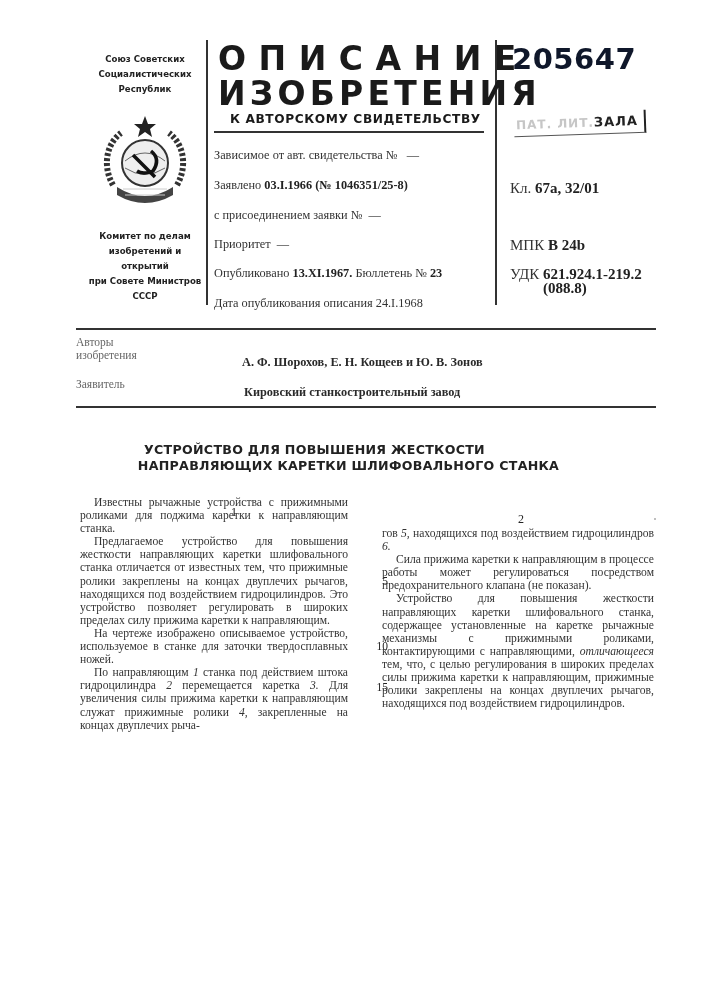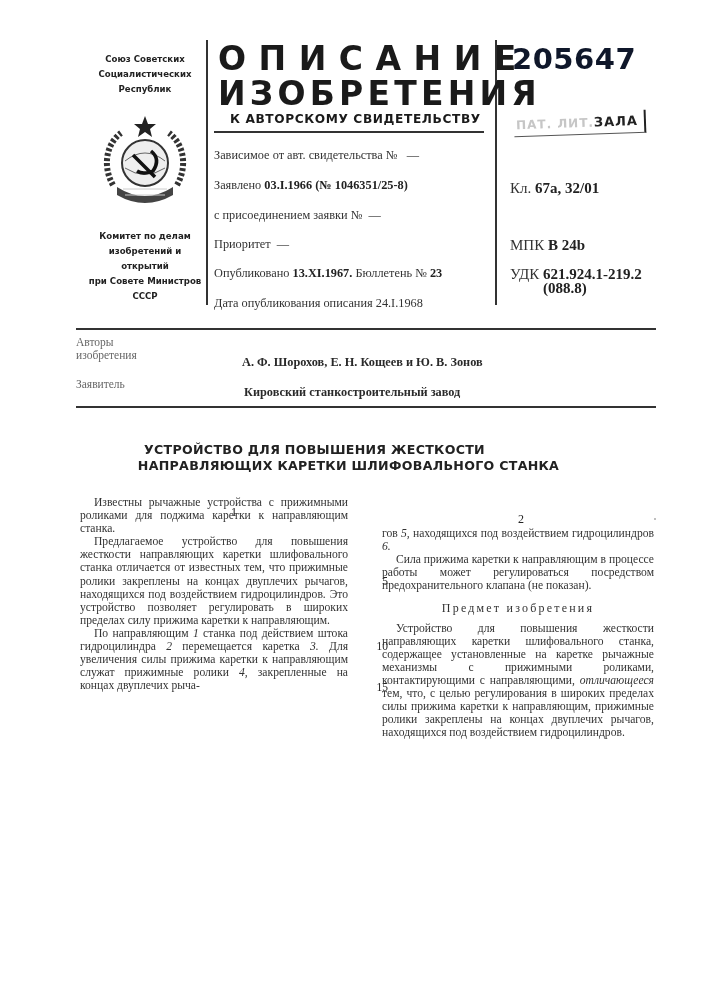--- a/index.html
+++ b/index.html
@@ -151,25 +151,25 @@
 <div class="abs doc-title" style="top:442px;">УСТРОЙСТВО ДЛЯ ПОВЫШЕНИЯ ЖЕСТКОСТИ</div>
 <div class="abs doc-title" style="top:458px;padding-left:34px;">НАПРАВЛЯЮЩИХ КАРЕТКИ ШЛИФОВАЛЬНОГО СТАНКА</div>
 
 <div class="abs colnum" style="left:224px; top:505px; width:20px;">1</div>
 <div class="abs colnum" style="left:511px; top:512px; width:20px;">2</div>
 <div class="abs dot" style="left:654px; top:518px;"></div>
 
 <div class="abs col" style="left:80px; top:496px; width:268px;">
   <p>Известны рычажные устройства с прижимными роликами для поджима каретки к направляющим станка.</p>
   <p>Предлагаемое устройство для повышения жесткости направляющих каретки шлифовального станка отличается от известных тем, что прижимные ролики закреплены на концах двуплечих рычагов, находящихся под воздействием гидроцилиндров. Это устройство позволяет регулировать в широких пределах силу прижима каретки к направляющим.</p>
+  <p>На чертеже изображено описываемое устройство, используемое в станке для заточки твердосплавных ножей.</p>
   <p><span>По направляющим </span><i>1</i><span> станка под действием штока гидроцилиндра </span><i>2</i><span> перемещается каретка </span><i>3.</i><span> Для увеличения силы прижима каретки к направляющим служат прижимные ролики </span><i>4,</i><span> закрепленные на концах двуплечих рыча-</span></p>
 </div>
 
 <div class="abs linenum" style="top:575px;">5</div>
 <div class="abs linenum" style="top:640px;">10</div>
 <div class="abs linenum" style="top:681px;">15</div>
 
 <div class="abs col" style="left:382px; top:527px; width:272px;">
   <p class="noind"><span>гов </span><i>5,</i><span> находящихся под воздействием гидроцилиндров </span><i>6.</i></p>
   <p>Сила прижима каретки к направляющим в процессе работы может регулироваться посредством предохранительного клапана (не показан).</p>
-  <p class="spaced-head">Предмет изобретения</p>
   <p><span>Устройство для повышения жесткости направляющих каретки шлифовального станка, содержащее установленные на каретке рычажные механизмы с прижимными роликами, контактирующими с направляющими, </span><i>отличающееся</i><span> тем, что, с целью регулирования в широких пределах силы прижима каретки к направляющим, прижимные ролики закреплены на концах двуплечих рычагов, находящихся под воздействием гидроцилиндров.</span></p>
 </div>
 
 </body></html>

